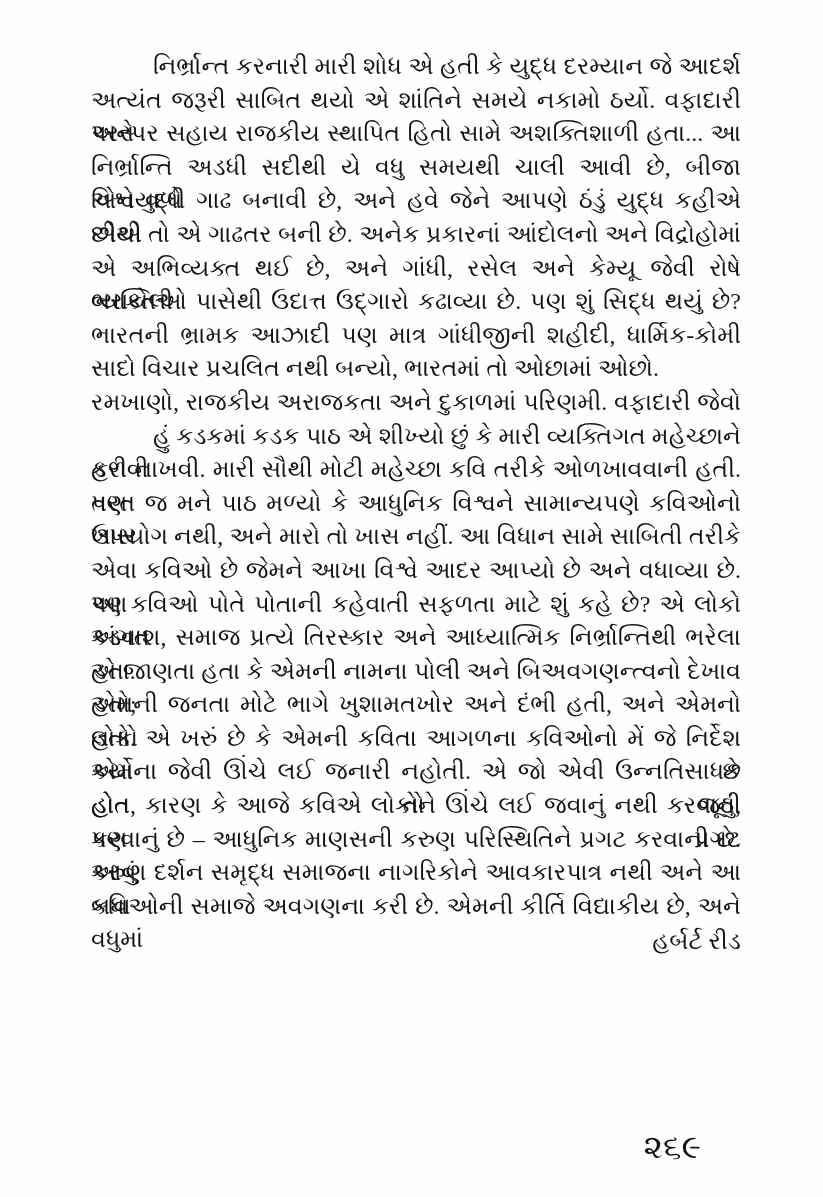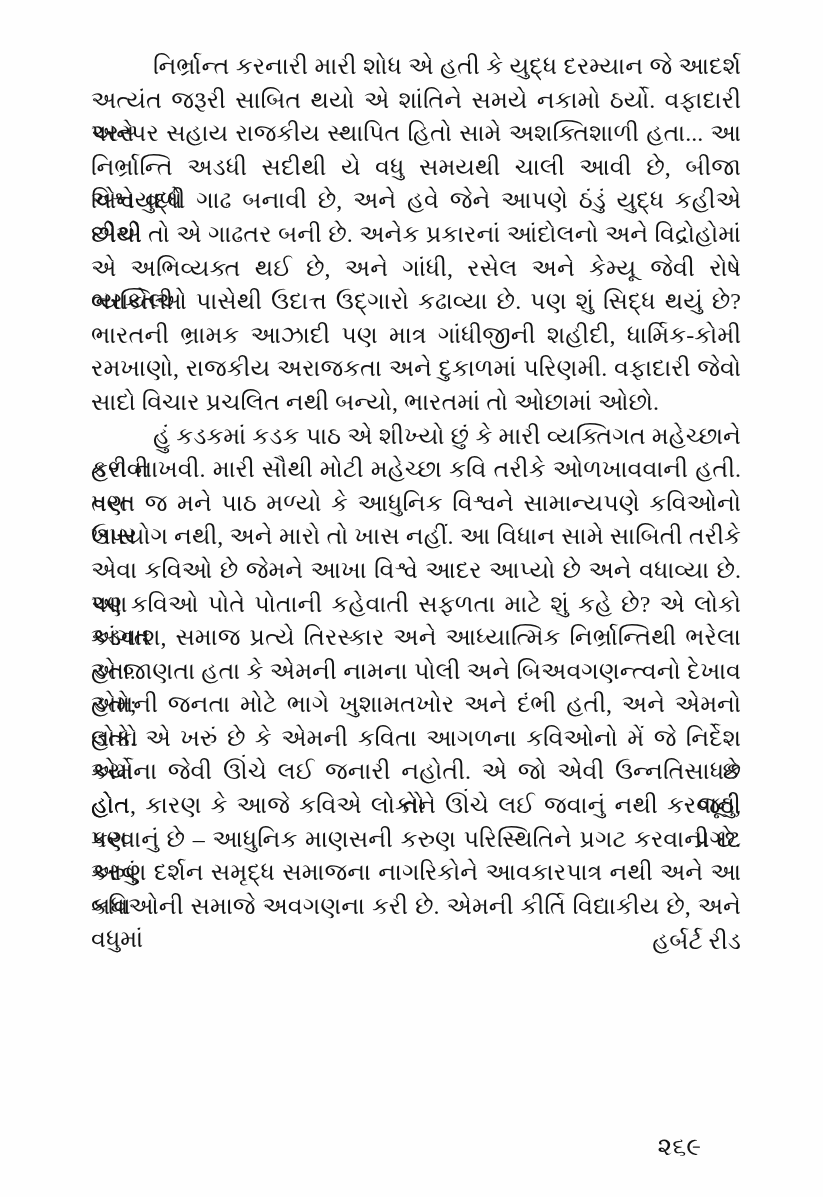--- a/index.html
+++ b/index.html
@@ -48,43 +48,43 @@
     height: 33.6px;
     line-height: 33.6px;
     text-align: center;
     text-align-last: right;
     margin-top: 2px;
   }
   .page-number {
     position: absolute;
     top: 1130px;
     right: 122px;
-    font-size: 25px;
+    font-size: 33px;
     line-height: 34px;
     color: #141414;
   }
 </style>
 </head>
 <body>
 
 <div class="page">
   <div class="text-block">
 
     <div>
       <div class="line indent">નિર્ભ્રાન્ત કરનારી મારી શોધ એ હતી કે યુદ્ધ દરમ્યાન જે આદર્શ</div>
       <div class="line">અત્યંત જરૂરી સાબિત થયો એ શાંતિને સમયે નકામો ઠર્યો. વફાદારી અને</div>
       <div class="line">પરસ્પર સહાય રાજકીય સ્થાપિત હિતો સામે અશક્તિશાળી હતા... આ</div>
       <div class="line">નિર્ભ્રાન્તિ અડધી સદીથી યે વધુ સમયથી ચાલી આવી છે, બીજા વિશ્વયુદ્ધે</div>
       <div class="line">એને વળી ગાઢ બનાવી છે, અને હવે જેને આપણે ઠંડું યુદ્ધ કહીએ છીએ</div>
       <div class="line">એથી તો એ ગાઢતર બની છે. અનેક પ્રકારનાં આંદોલનો અને વિદ્રોહોમાં</div>
       <div class="line">એ અભિવ્યક્ત થઈ છે, અને ગાંધી, રસેલ અને કેમ્યૂ જેવી રોષે ભરાયેલી</div>
       <div class="line">વ્યક્તિઓ પાસેથી ઉદાત્ત ઉદ્ગારો કઢાવ્યા છે. પણ શું સિદ્ધ થયું છે?</div>
       <div class="line">ભારતની ભ્રામક આઝાદી પણ માત્ર ગાંધીજીની શહીદી, ધાર્મિક-કોમી</div>
+      <div class="line para-end">સાદો વિચાર પ્રચલિત નથી બન્યો, ભારતમાં તો ઓછામાં ઓછો.</div>
       <div class="line">રમખાણો, રાજકીય અરાજકતા અને દુકાળમાં પરિણમી. વફાદારી જેવો</div>
-      <div class="line para-end">સાદો વિચાર પ્રચલિત નથી બન્યો, ભારતમાં તો ઓછામાં ઓછો.</div>
     </div>
 
     <div>
       <div class="line indent">હું કડકમાં કડક પાઠ એ શીખ્યો છું કે મારી વ્યક્તિગત મહેચ્છાને હળવી</div>
       <div class="line">કરી નાખવી. મારી સૌથી મોટી મહેચ્છા કવિ તરીકે ઓળખાવવાની હતી. પણ</div>
       <div class="line">તરત જ મને પાઠ મળ્યો કે આધુનિક વિશ્વને સામાન્યપણે કવિઓનો ખાસ</div>
       <div class="line">ઉપયોગ નથી, અને મારો તો ખાસ નહીં. આ વિધાન સામે સાબિતી તરીકે</div>
       <div class="line">એવા કવિઓ છે જેમને આખા વિશ્વે આદર આપ્યો છે અને વધાવ્યા છે. પણ</div>
       <div class="line">આ કવિઓ પોતે પોતાની કહેવાતી સફળતા માટે શું કહે છે? એ લોકો અંગત</div>
       <div class="line">કડવાશ, સમાજ પ્રત્યે તિરસ્કાર અને આધ્યાત્મિક નિર્ભ્રાન્તિથી ભરેલા હતા.</div>

